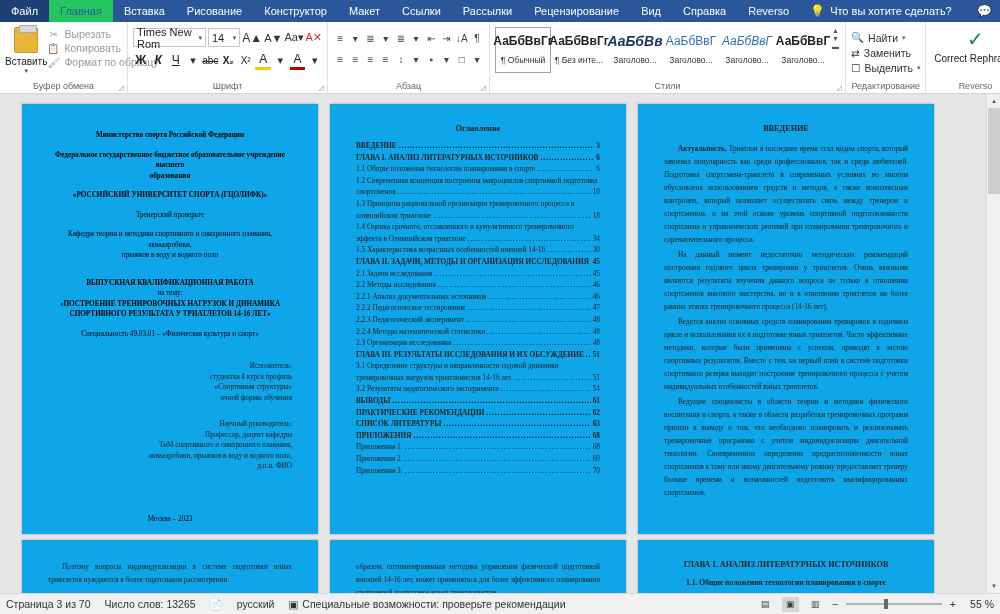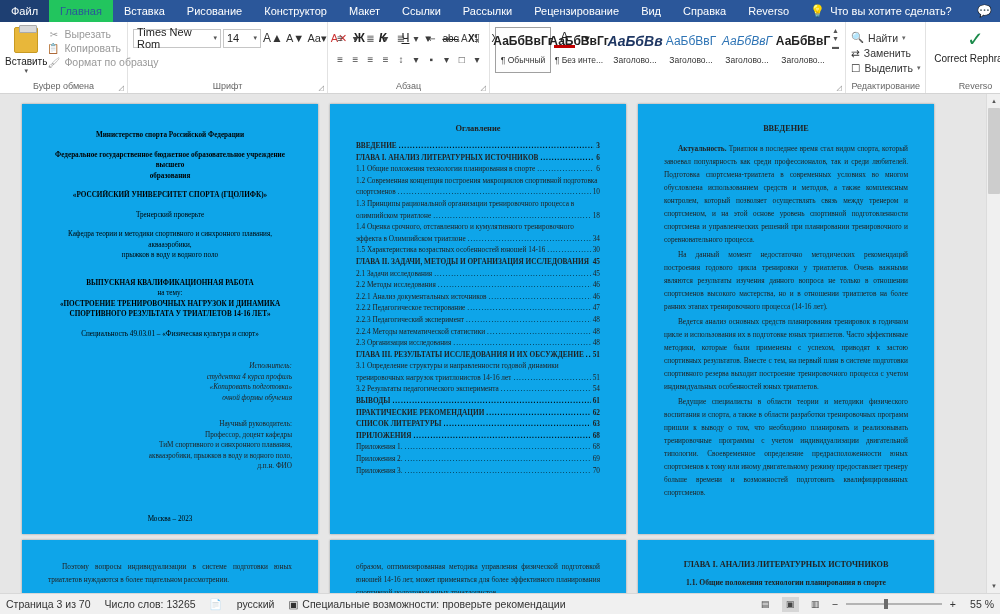--- a/index.html
+++ b/index.html
@@ -201,21 +201,21 @@
           <span class="ci">🖌</span>
           <span>Формат по образцу</span>
         </div>
       </div>
     </div>
     <div class="grp-label">Буфер обмена</div>
     <div class="dlg">◿</div>
   </div>
 
   <div class="grp" style="width:200px;">
-    <div style="display:flex;flex-direction:row;padding-top:3px;">
+    <div style="display:flex;flex-direction:column;padding-top:3px;">
       <div class="fg-row">
         <div class="fsel fname">
           <span>Times New Rom</span>
           <span class="caret">▾</span>
         </div>
         <div class="fsel fsize">
           <span>14</span>
           <span class="caret">▾</span>
         </div>
         <div class="sbtn big">A▲</div>
@@ -299,20 +299,21 @@
           <div class="style-prev" style="font-weight:bold;">АаБбВвГ</div>
           <div class="style-name">Заголово...</div>
         </div>
       </div>
       <div class="styles-scroll">
         <div class="ss">▲</div>
         <div class="ss">▼</div>
         <div class="ss">▬</div>
       </div>
     </div>
+    <div class="grp-label">Стили</div>
     <div class="dlg">◿</div>
   </div>
 
   <div class="grp" style="width:88px;">
     <div style="padding-top:6px;">
       <div class="edit-cmd">
         <span>🔍</span>
         <span>Найти</span>
         <span style="font-size:7px;color:#666;">▾</span>
       </div>
@@ -361,24 +362,24 @@
           <div class="sp-lg"></div>
           <div class="b">ВЫПУСКНАЯ КВАЛИФИКАЦИОННАЯ РАБОТА</div>
           <div>на тему:</div>
           <div class="b">«ПОСТРОЕНИЕ ТРЕНИРОВОЧНЫХ НАГРУЗОК И ДИНАМИКА</div>
           <div class="b">СПОРТИВНОГО РЕЗУЛЬТАТА У ТРИАТЛЕТОВ 14-16 ЛЕТ»</div>
           <div class="sp"></div>
           <div>Специальность 49.03.01 – «Физическая культура и спорт»</div>
         </div>
 
         <div class="sp-lg"></div>
-        <div class="tp-right" style="margin-top:22px;font-style:italic;">
+        <div class="tp-right" style="margin-top:22px;">
           <div class="b">Исполнитель:</div>
           <div>студентка 4 курса профиль</div>
-          <div>«Копировать подготовка»</div>
+          <div>«Спортивная структуры»</div>
           <div>очной формы обучения</div>
         </div>
 
         <div class="tp-right" style="margin-top:16px;">
           <div class="b">Научный руководитель:</div>
           <div>Профессор, доцент кафедры</div>
           <div>ТиМ спортивного и синхронного плавания,</div>
           <div>аквааэробики, прыжков в воду и водного поло,</div>
           <div>д.п.н. ФИО</div>
         </div>

